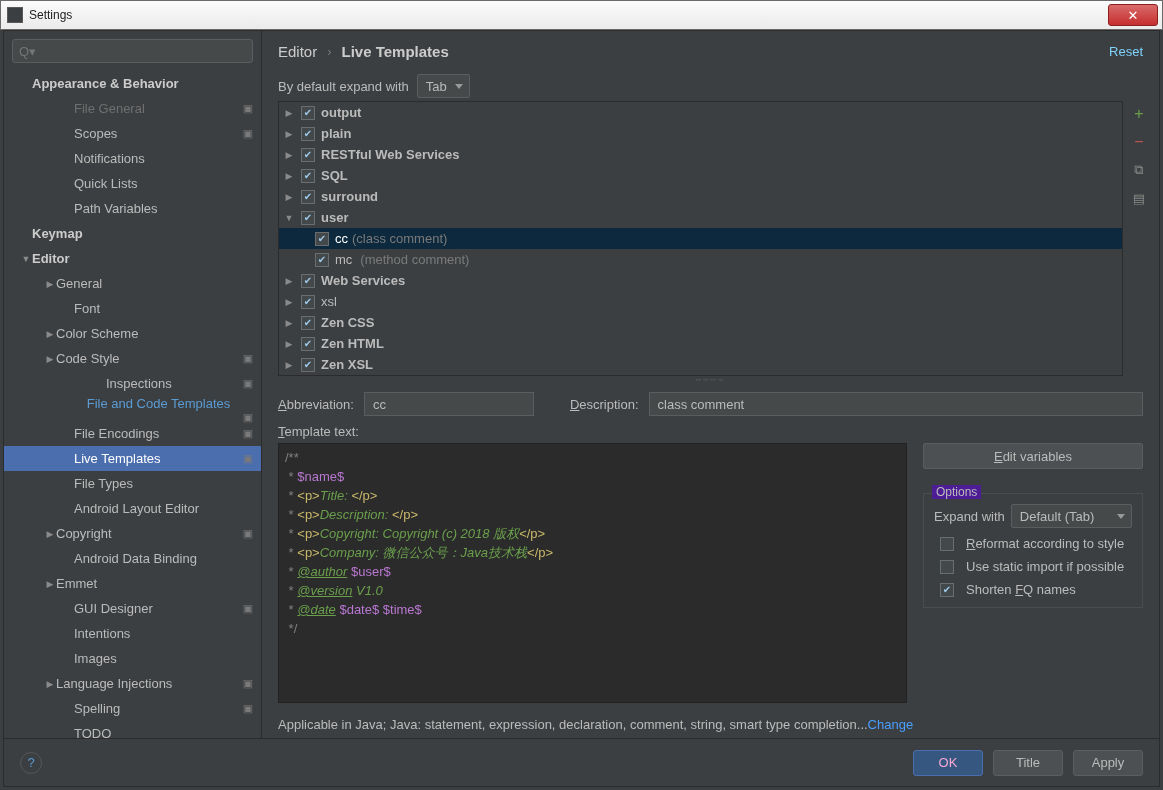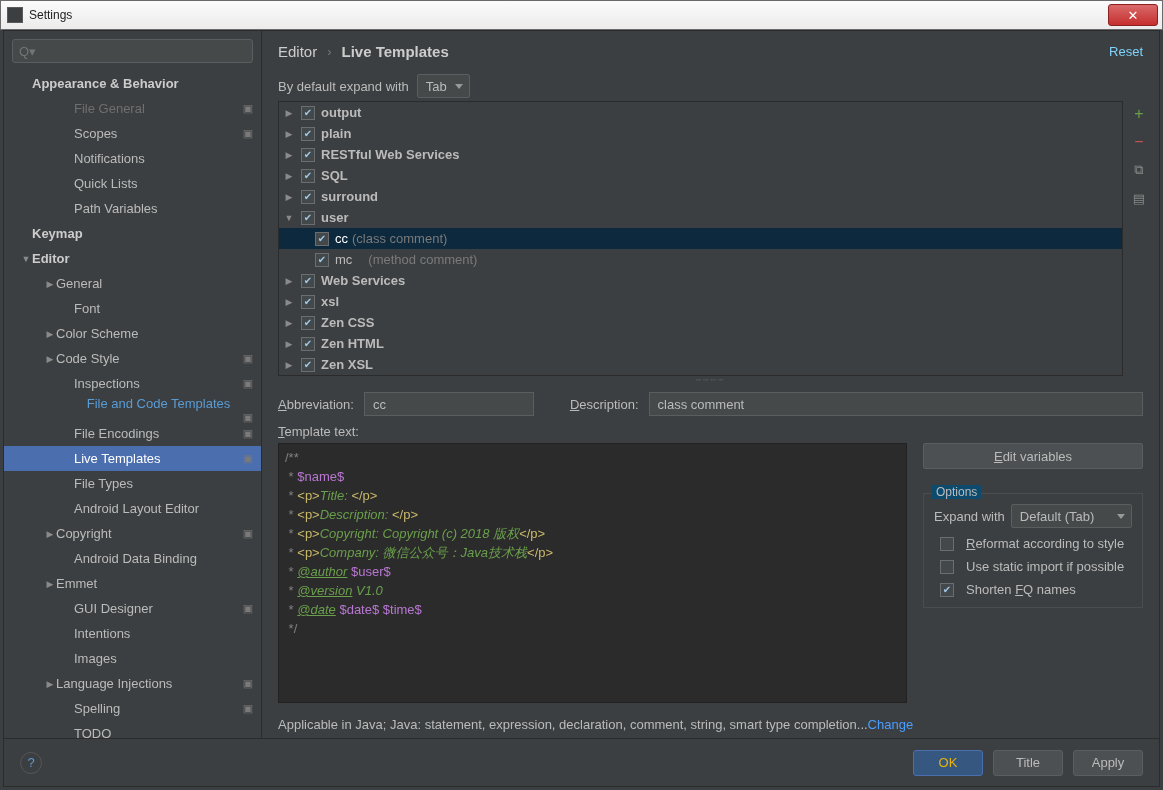--- a/index.html
+++ b/index.html
@@ -53,29 +53,29 @@
 .lbl { color:#bbb; }
 .und { text-decoration:underline; }
 .txt-in { height:24px; background:#45494a; border:1px solid #5a5e60; color:#bbb; padding:0 8px; }
 .bottom { display:flex; gap:16px; padding:0 16px 8px 16px; flex:1; overflow:hidden; }
 .left-col { flex:1; display:flex; flex-direction:column; overflow:hidden; }
 .editor { flex:1; background:#2b2b2b; border:1px solid #222; font-family:Consolas,monospace; font-size:14px; padding:4px 6px; line-height:19px; white-space:pre; overflow:auto; color:#808080; }
 .c-gray{color:#808080;} .c-var{color:#b877d1;} .c-tag{color:#c9b86a;} .c-txt{color:#6a9f4c; font-style:italic;} .c-anno{color:#6a9f4c; font-style:italic; text-decoration:underline;}
 .right-col { width:220px; display:flex; flex-direction:column; gap:10px; }
 .btn { height:26px; background:#4c5052; border:1px solid #5a5e60; color:#bbb; display:flex; align-items:center; justify-content:center; cursor:pointer; border-radius:2px; }
 .opt-panel { border:1px solid #4a4d4f; padding:10px; position:relative; margin-top:14px; }
-.opt-title { position:absolute; top:-9px; left:8px; background:#0c4a6e; padding:0 4px; color:#bbb; font-size:12px; }
+.opt-title { position:absolute; top:-9px; left:8px; background:#4c1d95; padding:0 4px; color:#bbb; font-size:12px; }
 .opt-row { display:flex; align-items:center; gap:6px; margin-bottom:8px; color:#bbb; font-size:12px;}
 .footer-note { padding:6px 16px; color:#bbb; font-size:13px; }
 .link { color:#4a9eff; cursor:pointer; }
 .dialog-footer { height:48px; border-top:1px solid #2b2b2b; display:flex; align-items:center; padding:0 16px; gap:10px; }
 .help { width:22px; height:22px; border-radius:11px; border:1px solid #555; color:#5a9bd4; display:flex; align-items:center; justify-content:center; font-size:13px; }
 .spacer { flex:1; }
 .dbtn { height:26px; min-width:70px; padding:0 14px; background:#4c5052; border:1px solid #5a5e60; color:#bbb; display:flex; align-items:center; justify-content:center; border-radius:3px; cursor:pointer; }
-.dbtn.primary { background:#365880; border-color:#4b6eaf; color:#eab308; }
+.dbtn.primary { background:#365880; border-color:#4b6eaf; color:#f9a8d4; }
 </style>
 </head>
 <body>
 
 <div class="titlebar">
   <div class="titlebar-left">
     <div class="titlebar-icon"></div>
     <span class="titlebar-title">Settings</span>
   </div>
   <div class="titlebar-close">
@@ -134,21 +134,21 @@
           </div>
           <div class="tree-item" style="padding-left: 40px;">
             <span class="tri">▶</span>
             <span>Color Scheme</span>
           </div>
           <div class="tree-item" style="padding-left: 40px;">
             <span class="tri">▶</span>
             <span>Code Style</span>
             <span class="cfg">▣</span>
           </div>
-          <div class="tree-item" style="padding-left: 58px;">
+          <div class="tree-item" style="padding-left: 58px; gap: 32px;">
             <span class="tri"></span>
             <span>Inspections</span>
             <span class="cfg">▣</span>
           </div>
           <div class="tree-item blue" style="padding-left: 58px;">
             <span class="tri"></span>
             <span>File and Code Templates</span>
             <span class="cfg">▣</span>
           </div>
           <div class="tree-item" style="padding-left: 58px;">
@@ -262,31 +262,31 @@
               <span style="font-weight: bold;">user</span>
             </div>
             <div class="tmpl-row sel child">
               <span class="chk on"></span>
               <span>cc</span>
               <span class="dim" style="margin-left: 4px;">(class comment)</span>
             </div>
             <div class="tmpl-row child">
               <span class="chk on"></span>
               <span>mc</span>
-              <span class="dim" style="margin-left: 16px;">(method comment)</span>
+              <span class="dim" style="margin-left: 8px;">(method comment)</span>
             </div>
             <div class="tmpl-row">
               <span class="tri">▶</span>
               <span class="chk on"></span>
               <span style="font-weight: bold;">Web Services</span>
             </div>
             <div class="tmpl-row">
               <span class="tri">▶</span>
               <span class="chk on"></span>
-              <span style="font-weight: bold;">xsl</span>
+              <span style="font-weight: normal;">xsl</span>
             </div>
             <div class="tmpl-row">
               <span class="tri">▶</span>
               <span class="chk on"></span>
               <span style="font-weight: bold;">Zen CSS</span>
             </div>
             <div class="tmpl-row">
               <span class="tri">▶</span>
               <span class="chk on"></span>
               <span style="font-weight: bold;">Zen HTML</span>

